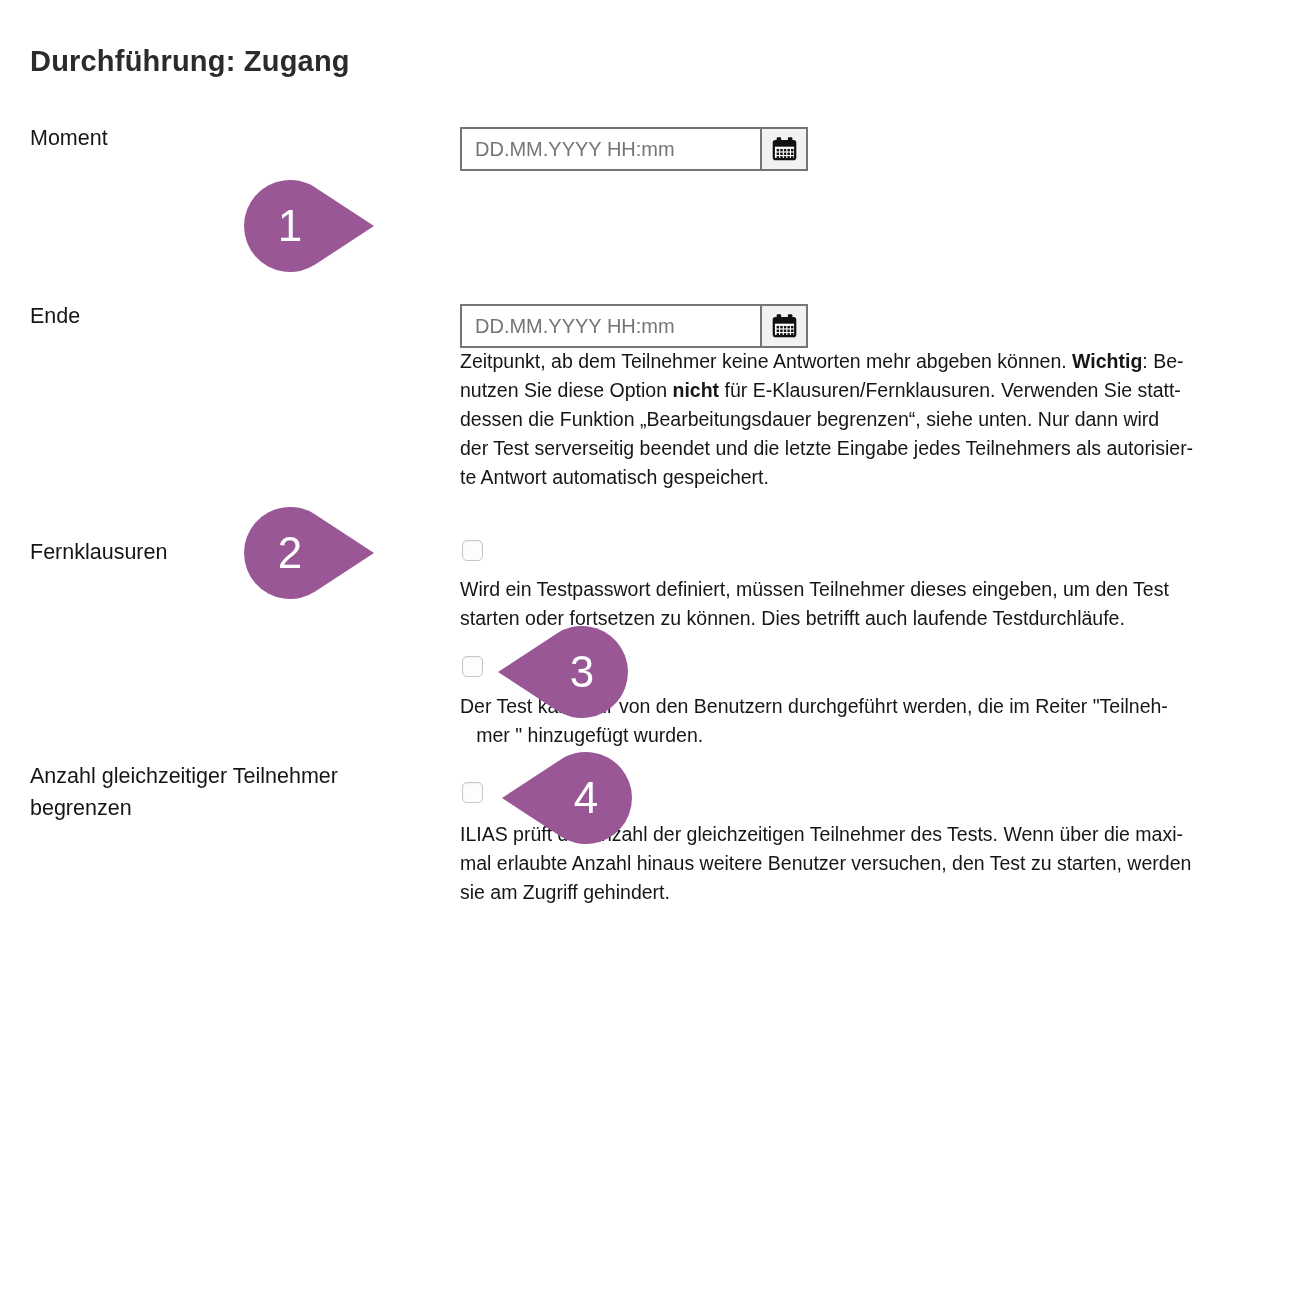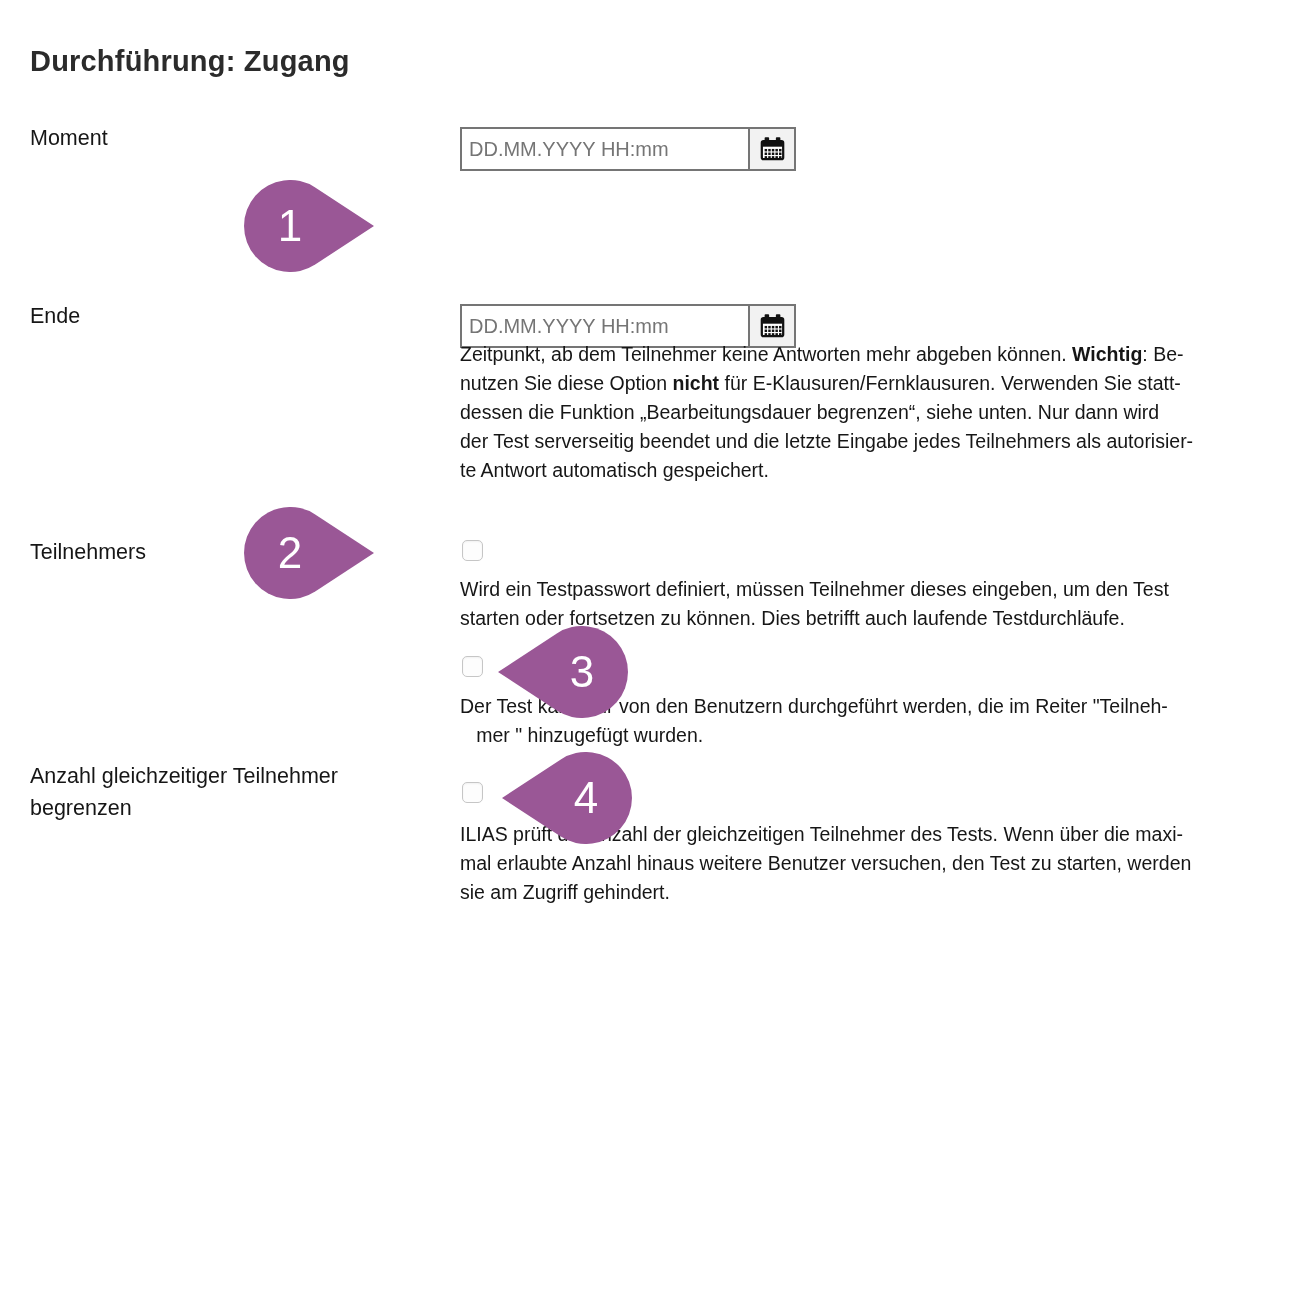--- a/index.html
+++ b/index.html
@@ -29,21 +29,21 @@
   }
   .desc b{font-weight:700;}
   .date-group{
     position:absolute;
     display:flex;align-items:stretch;
     height:44px;box-sizing:border-box;
     border:2px solid #757575;background:#fff;
   }
   .date-input{
     width:272px;border:none;outline:none;
-    padding:0 7px;font-size:20px;color:#333;
+    padding:0 13px;font-size:20px;color:#333;
     font-family:inherit;background:transparent;
   }
   .date-input::placeholder{color:#757575;opacity:1;}
   .cal-btn{
     width:46px;margin:0;padding:0;
     border:none;border-left:2px solid #757575;
     background:#f2f2f2;cursor:pointer;
     display:flex;align-items:center;justify-content:center;
   }
   .checkbox{
@@ -127,27 +127,27 @@
             <rect x="5" y="17.9" width="2.2" height="2.2"></rect>
               <rect x="8.2" y="17.9" width="2.2" height="2.2"></rect>
               <rect x="11.4" y="17.9" width="2.2" height="2.2"></rect>
               <rect x="14.6" y="17.9" width="2.2" height="2.2"></rect>
               <rect x="17.8" y="17.9" width="2.2" height="2.2"></rect>
           </g>
         </svg>
       </span>
     </button>
   </div>
-  <div class="desc" style="top:340px"><span>Zeitpunkt, ab dem Teilnehmer keine Antworten mehr abgeben können. </span><b>Wichtig</b><span>: Be-
+  <div class="desc" style="top:347px"><span>Zeitpunkt, ab dem Teilnehmer keine Antworten mehr abgeben können. </span><b>Wichtig</b><span>: Be-
 nutzen Sie diese Option </span><b>nicht</b><span> für E-Klausuren/Fernklausuren. Verwenden Sie statt-
 dessen die Funktion „Bearbeitungsdauer begrenzen“, siehe unten. Nur dann wird
 der Test serverseitig beendet und die letzte Eingabe jedes Teilnehmers als autorisier-
 te Antwort automatisch gespeichert.</span></div>
 
-  <div class="field-label" style="top:536px">Teilnehmers</div>
+  <div class="field-label" style="top:536px">Fernklausuren</div>
   <span class="checkbox" style="left:462px;top:540px" role="checkbox" aria-checked="false"></span>
   <div class="desc" style="top:575px"><span>Wird ein Testpasswort definiert, müssen Teilnehmer dieses eingeben, um den Test
 starten oder fortsetzen zu können. Dies betrifft auch laufende Testdurchläufe.</span></div>
 
   <span class="checkbox" style="left:462px;top:656px" role="checkbox" aria-checked="false"></span>
   <div class="desc" style="top:692px"><span>Der Test kann nur von den Benutzern durchgeführt werden, die im Reiter "Teilneh-
 &nbsp;&nbsp;&nbsp;mer " hinzugefügt wurden.</span></div>
 
   <div class="field-label" style="top:760px">Anzahl gleichzeitiger Teilnehmer
 begrenzen</div>

